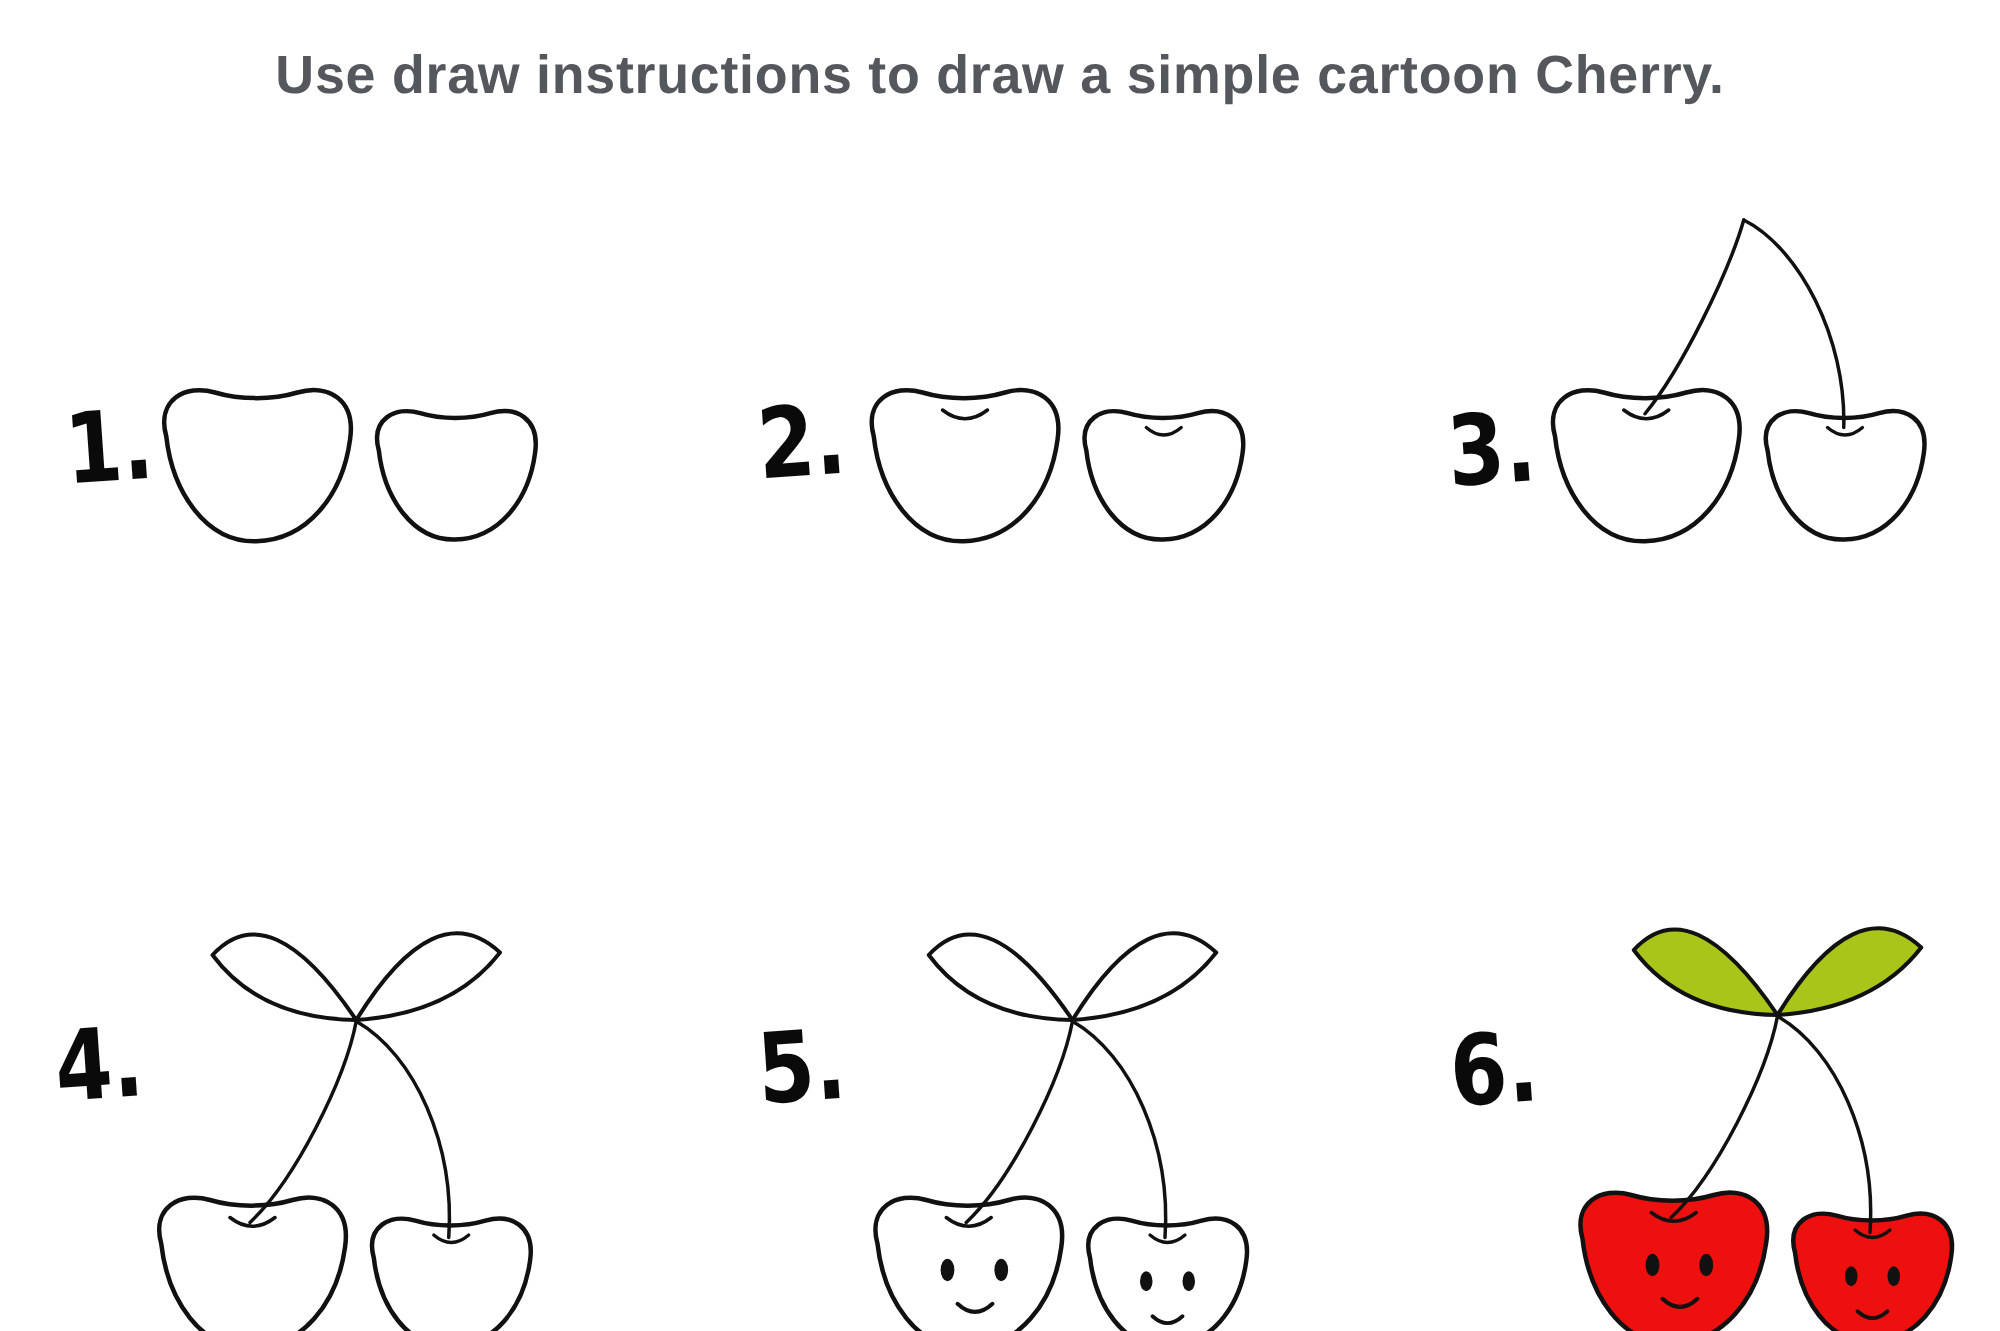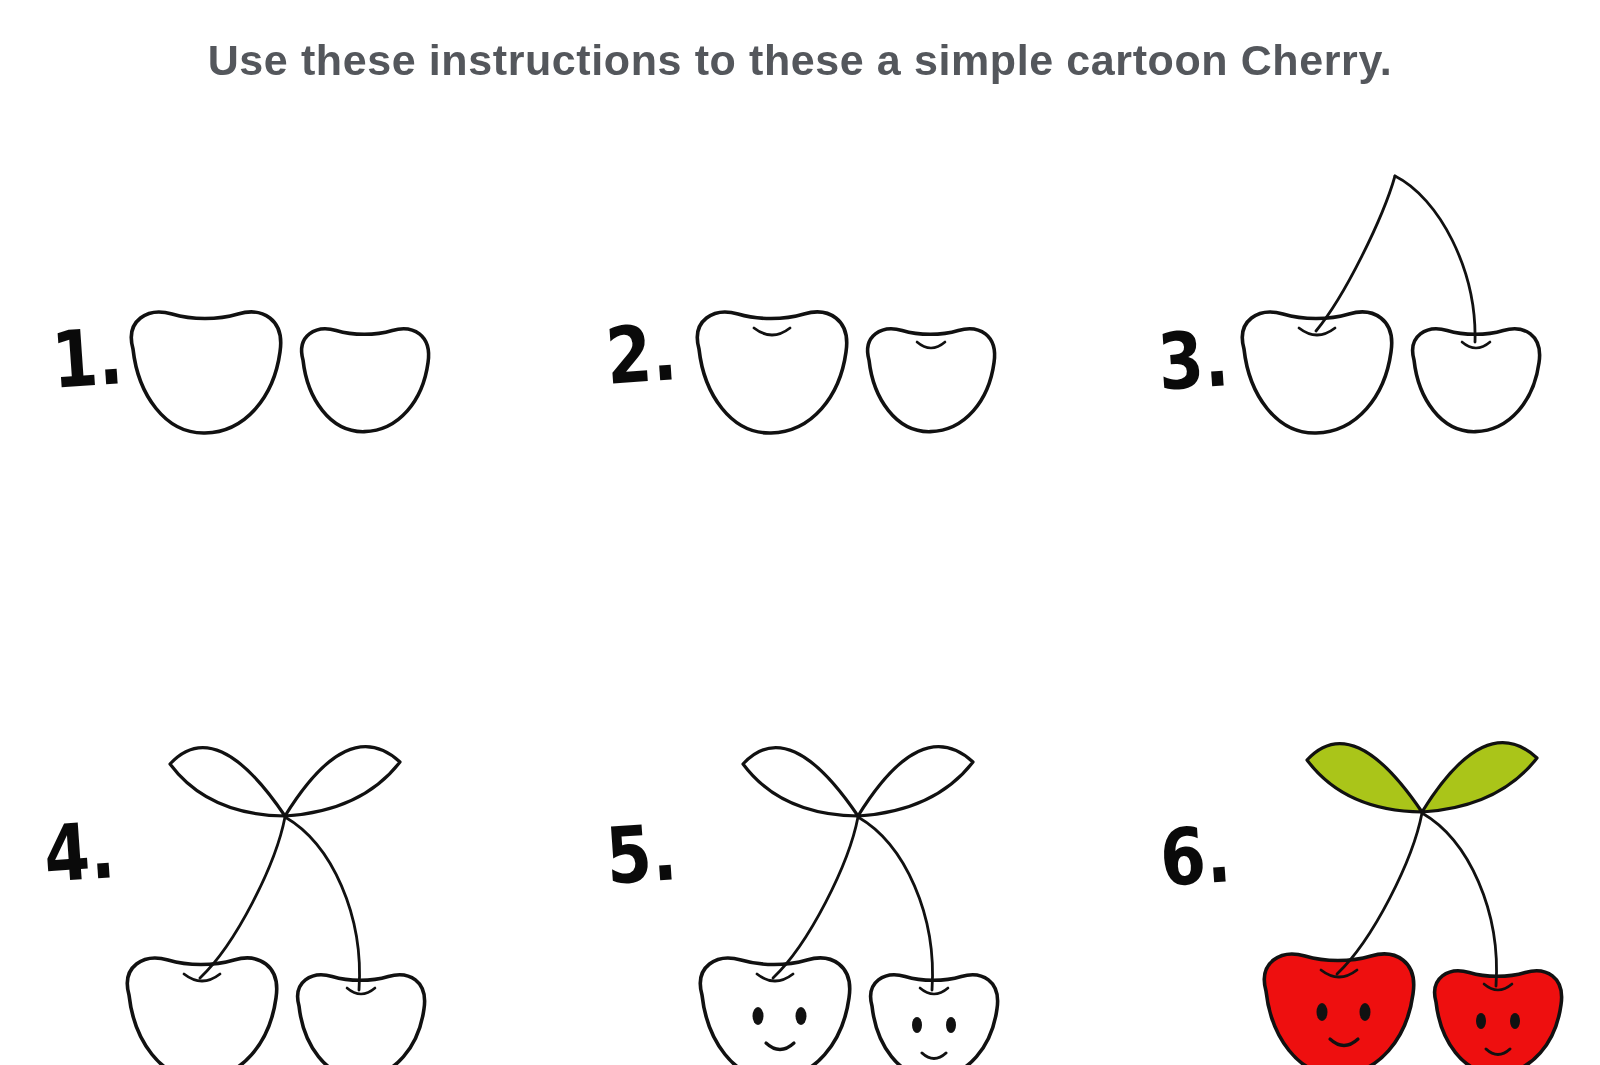--- a/index.html
+++ b/index.html
@@ -21,21 +21,21 @@
     font-size: 78px; line-height: 0.82;
     transform: rotate(-4deg) scaleX(0.84); transform-origin: left top;
     user-select: none;
   }
   svg.drawing { position: absolute; overflow: visible; display: block; }
 </style>
 </head>
 <body style="background: rgb(255, 255, 255);">
 
 <div class="page">
-  <h1 class="title" style="color: rgb(84, 87, 92);">Use these instructions to these a simple cartoon Cherry.</h1>
+  <h1 class="title" style="color: rgb(84, 87, 92);">Use draw instructions to draw a simple cartoon Cherry.</h1>
   <div id="steps">
       <div class="step" style="left: 50px; top: 6px;">
         <span class="step-number" style="top: 324px; color: rgb(10, 10, 10);">1.</span>
         <svg viewBox="0 0 330 430" width="330" height="430" class="drawing" style="left: 62px; top: 0px;">
           <path d="M 13 45 C 5 16 28 3 52 10 C 72 16 98 16 118 10 C 142 3 165 15 160 48 C 154 92 126 128 85 129 C 45 130 18 90 13 45 Z" transform="translate(8,298)" fill="#ffffff" stroke="#111111" stroke-width="3.6"></path>
           <path d="M 13 45 C 5 16 28 3 52 10 C 72 16 98 16 118 10 C 142 3 165 15 160 48 C 154 92 126 128 85 129 C 45 130 18 90 13 45 Z" transform="translate(180,316) scale(0.85)" fill="#ffffff" stroke="#111111" stroke-width="4.2"></path>
         </svg>
       </div>
       <div class="step" style="left: 604px; top: 6px;">
         <span class="step-number" style="top: 320px; color: rgb(10, 10, 10);">2.</span>

